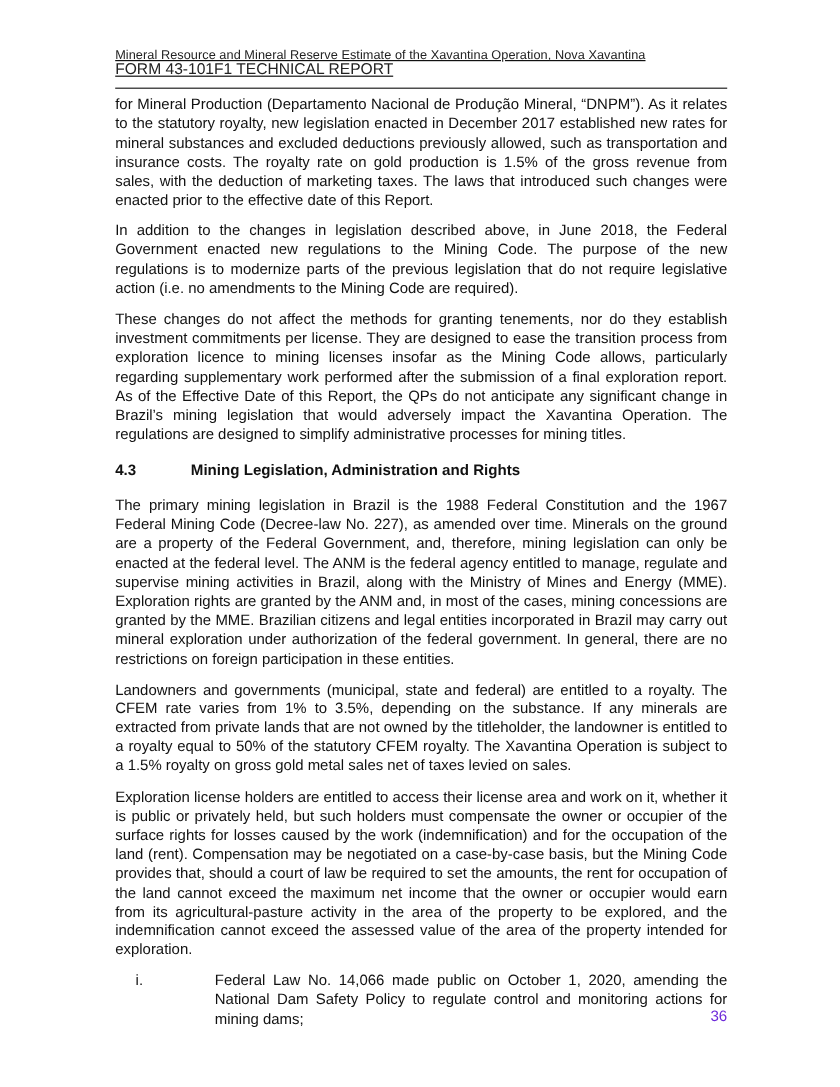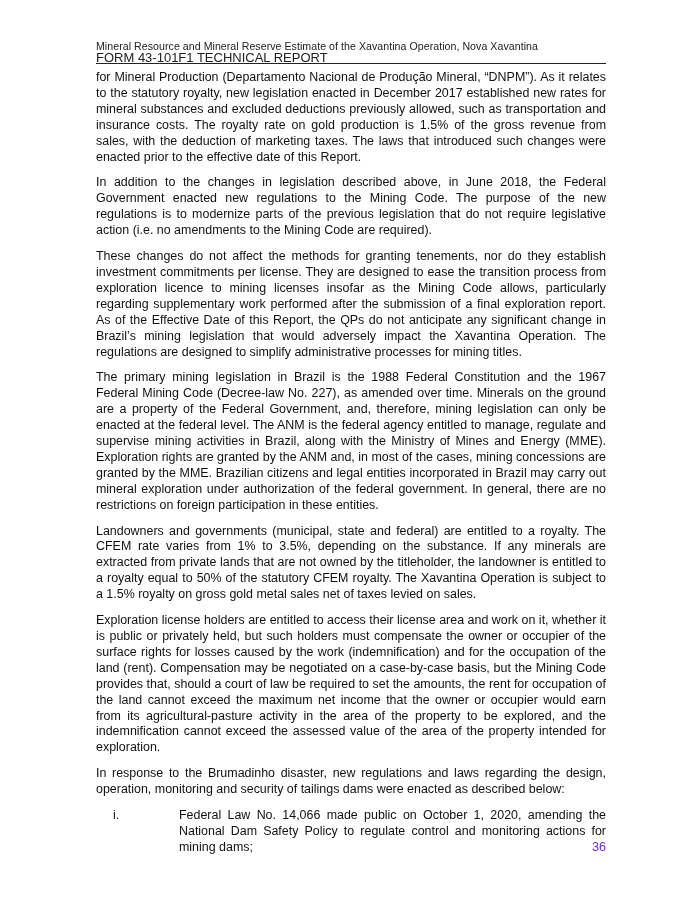--- a/index.html
+++ b/index.html
@@ -16,21 +16,22 @@
       color: #111111;
     }
     .page {
       position: absolute;
       left: 96px;
       top: 40px;
       width: 510px;
     }
     .header {
       border-bottom: 1.3px solid #222;
-      padding-bottom: 0;
+      padding-bottom: 10px;
+      text-decoration: underline;
     }
     .header-title {
       font-size: 10.6px;
       line-height: 13px;
       letter-spacing: 0.05px;
       color: #222;
     }
     .header-sub {
       font-size: 13px;
       line-height: 10px;
@@ -90,25 +91,28 @@
   <div class="header">
     <div class="header-title">Mineral Resource and Mineral Reserve Estimate of the Xavantina Operation, Nova Xavantina</div>
     <div class="header-sub">FORM 43-101F1 TECHNICAL REPORT</div>
   </div>
 
   <div class="content">
     <p class="first">for Mineral Production (Departamento Nacional de Produção Mineral, “DNPM”). As it relates to the statutory royalty, new legislation enacted in December 2017 established new rates for mineral substances and excluded deductions previously allowed, such as transportation and insurance costs. The royalty rate on gold production is 1.5% of the gross revenue from sales, with the deduction of marketing taxes. The laws that introduced such changes were enacted prior to the effective date of this Report.</p>
     <p>In addition to the changes in legislation described above, in June 2018, the Federal Government enacted new regulations to the Mining Code. The purpose of the new regulations is to modernize parts of the previous legislation that do not require legislative action (i.e. no amendments to the Mining Code are required).</p>
     <p>These changes do not affect the methods for granting tenements, nor do they establish investment commitments per license. They are designed to ease the transition process from exploration licence to mining licenses insofar as the Mining Code allows, particularly regarding supplementary work performed after the submission of a final exploration report. As of the Effective Date of this Report, the QPs do not anticipate any significant change in Brazil’s mining legislation that would adversely impact the Xavantina Operation. The regulations are designed to simplify administrative processes for mining titles.</p>
 
+    <div class="section-heading">
+      <span class="section-num">4.3</span>
+      <span class="section-title">Mining Legislation, Administration and Rights</span>
+    </div>
 
     <p>The primary mining legislation in Brazil is the 1988 Federal Constitution and the 1967 Federal Mining Code (Decree-law No. 227), as amended over time. Minerals on the ground are a property of the Federal Government, and, therefore, mining legislation can only be enacted at the federal level. The ANM is the federal agency entitled to manage, regulate and supervise mining activities in Brazil, along with the Ministry of Mines and Energy (MME). Exploration rights are granted by the ANM and, in most of the cases, mining concessions are granted by the MME. Brazilian citizens and legal entities incorporated in Brazil may carry out mineral exploration under authorization of the federal government. In general, there are no restrictions on foreign participation in these entities.</p>
     <p>Landowners and governments (municipal, state and federal) are entitled to a royalty. The CFEM rate varies from 1% to 3.5%, depending on the substance. If any minerals are extracted from private lands that are not owned by the titleholder, the landowner is entitled to a royalty equal to 50% of the statutory CFEM royalty. The Xavantina Operation is subject to a 1.5% royalty on gross gold metal sales net of taxes levied on sales.</p>
     <p>Exploration license holders are entitled to access their license area and work on it, whether it is public or privately held, but such holders must compensate the owner or occupier of the surface rights for losses caused by the work (indemnification) and for the occupation of the land (rent). Compensation may be negotiated on a case-by-case basis, but the Mining Code provides that, should a court of law be required to set the amounts, the rent for occupation of the land cannot exceed the maximum net income that the owner or occupier would earn from its agricultural-pasture activity in the area of the property to be explored, and the indemnification cannot exceed the assessed value of the area of the property intended for exploration.</p>
-    <p>In response to the Brumadinho disaster, new regulations and laws regarding the design, operation, monitoring and security of tailings dams were enacted as described below:</p>
 
     <div class="list">
       <div class="list-item">
         <span class="list-marker">i.</span>
         <span class="list-text">Federal Law No. 14,066 made public on October 1, 2020, amending the National Dam Safety Policy to regulate control and monitoring actions for mining dams;</span>
       </div>
     </div>
   </div>
 </div>
 

